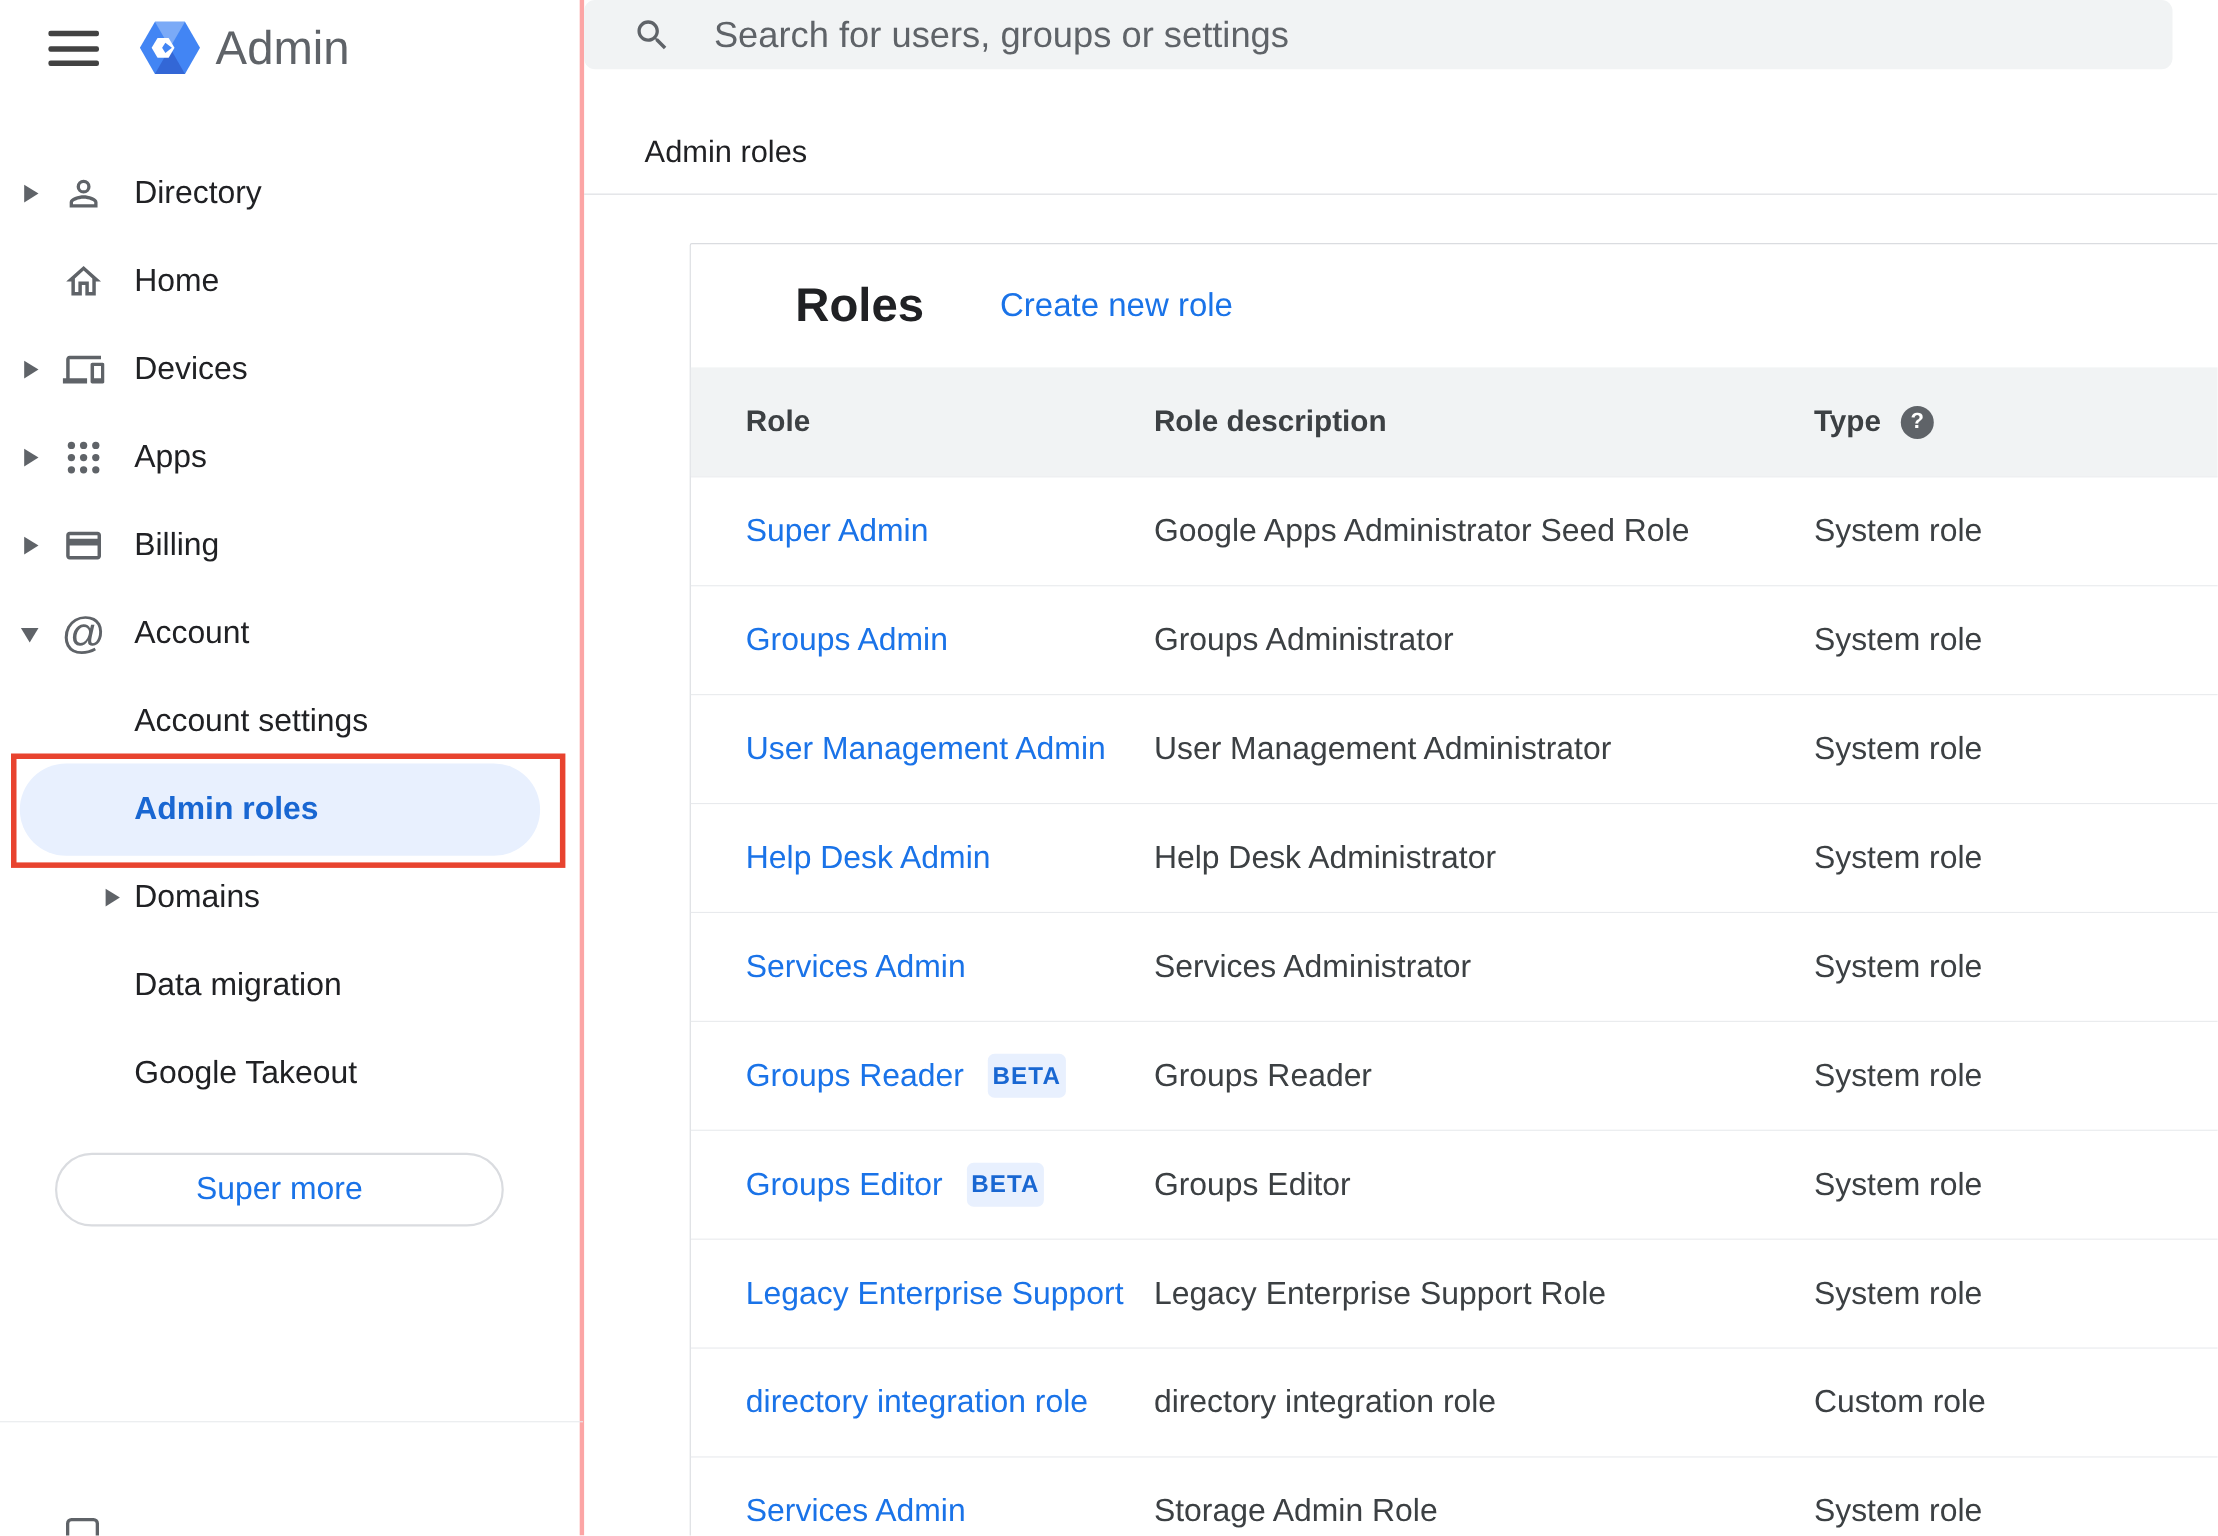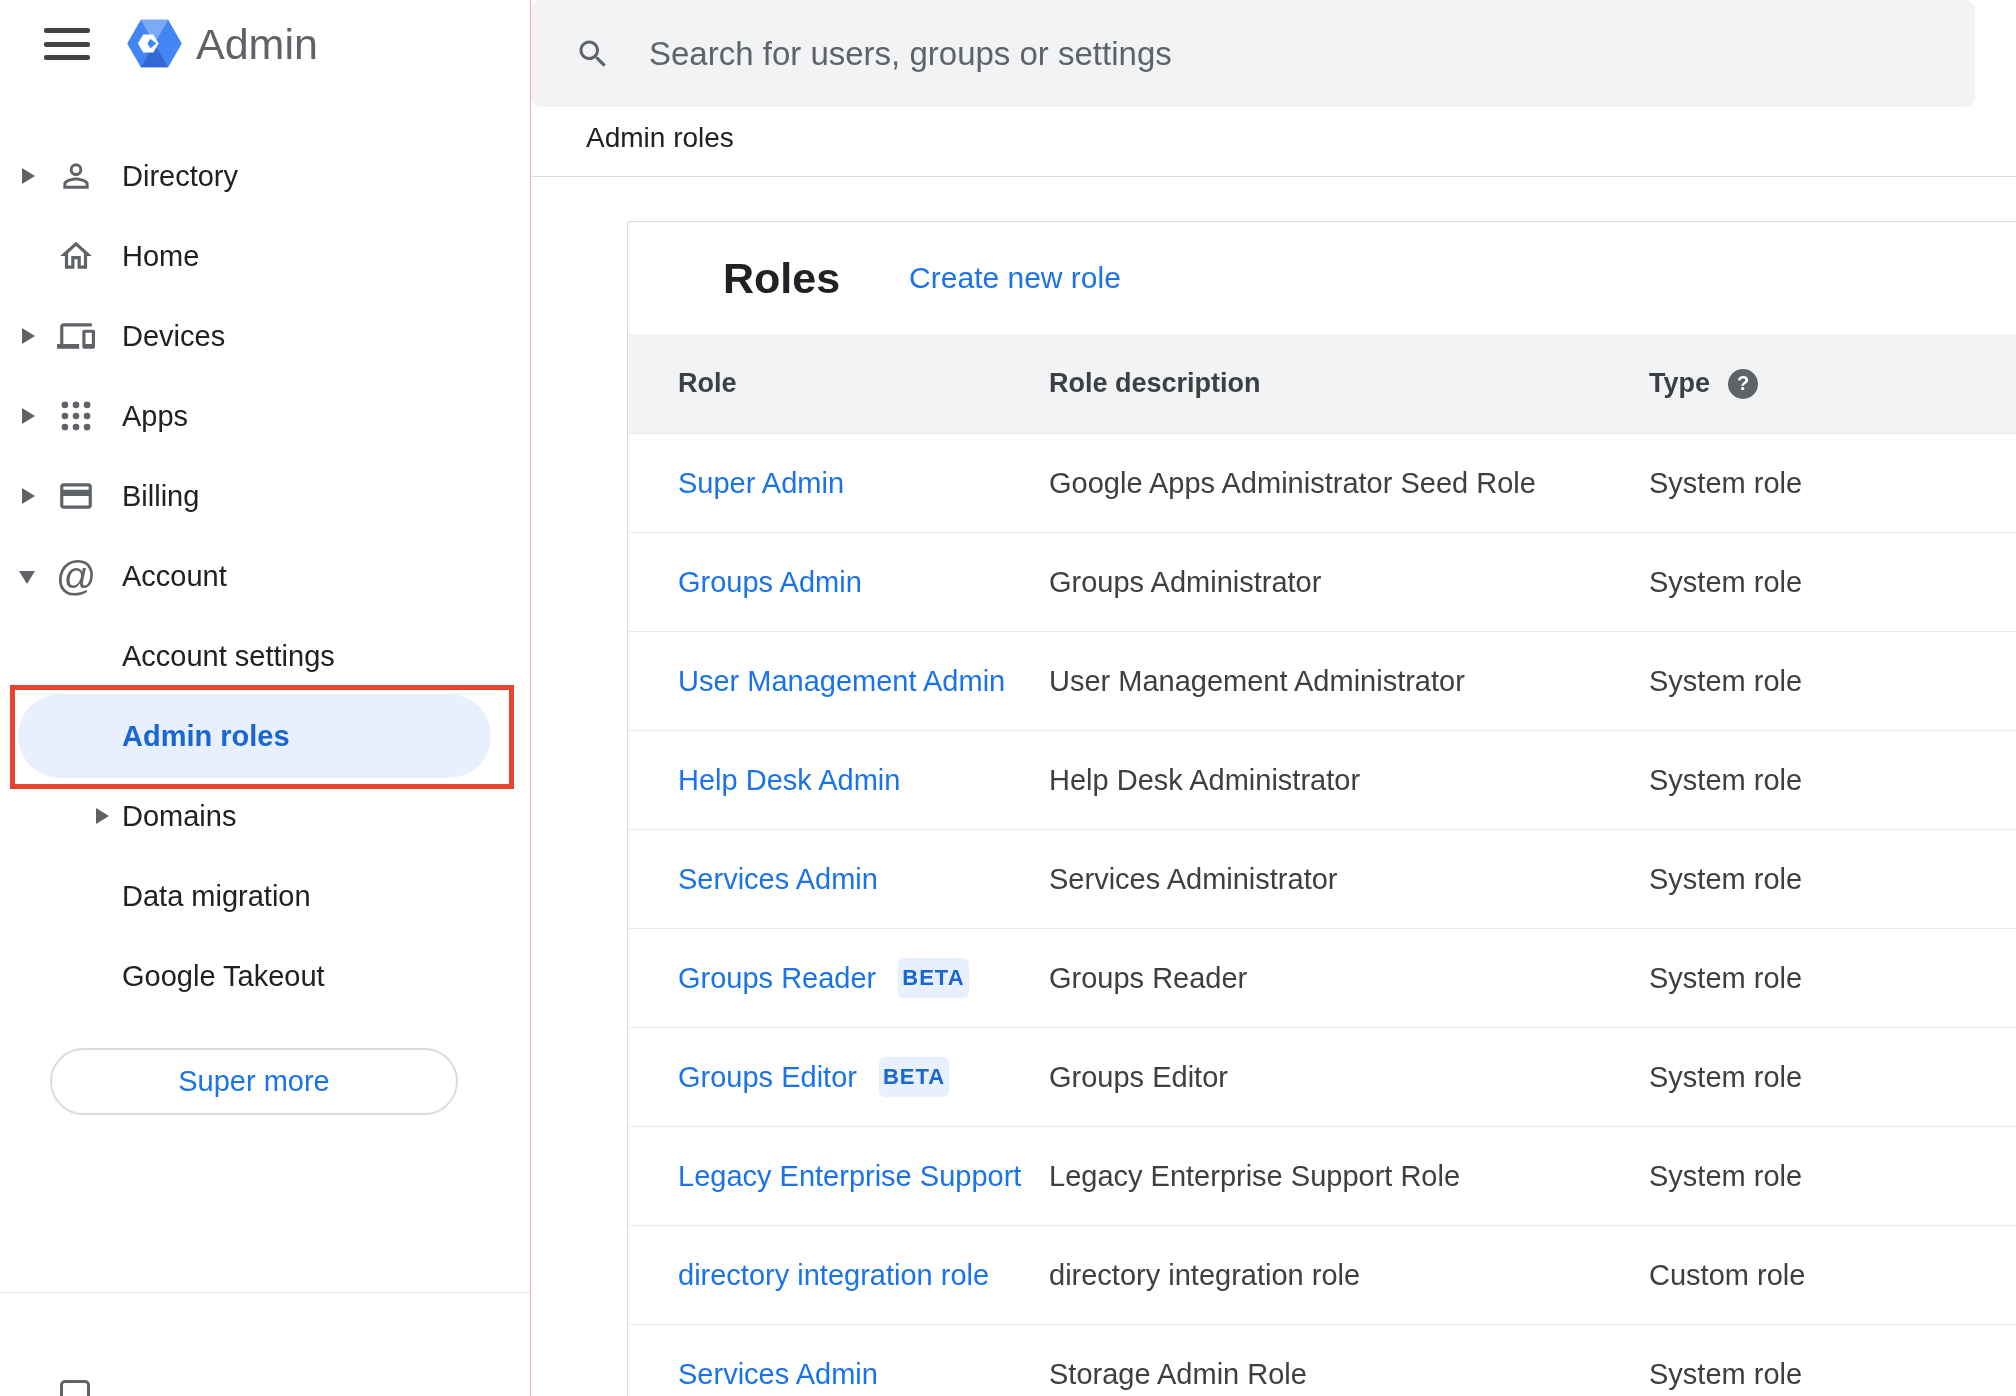--- a/index.html
+++ b/index.html
@@ -2,41 +2,41 @@
 <html><head>
 <meta charset="utf-8">
 <style>
   html,body{margin:0;padding:0;}
   body{
     width:2016px;height:1396px;overflow:hidden;position:relative;
     background:#fff;color:#202124;
     font-family:"Liberation Sans","DejaVu Sans",sans-serif;
   }
   
-  .sidebar{position:absolute;left:0;top:0;width:531px;height:1396px;background:#fff;border-right:1px solid #fca5a5;box-sizing:border-box;}
+  .sidebar{position:absolute;left:0;top:0;width:531px;height:1396px;background:#fff;border-right:4px solid #fca5a5;box-sizing:border-box;}
   .menu-btn{position:absolute;left:44px;top:24px;width:48px;height:40px;display:flex;flex-direction:column;justify-content:space-between;padding:4px 0;box-sizing:border-box;cursor:pointer;background:none;border:none;}
   .menu-btn span{display:block;width:46px;height:5px;background:#424242;border-radius:2px;}
   .logo{position:absolute;left:126px;top:15px;width:57px;height:57px;}
   .brand-name{position:absolute;left:196px;top:0;height:88px;line-height:88px;font-size:43px;color:#5f6368;}
   .nav{position:absolute;left:0;top:136px;width:531px;}
   .nav-item{position:relative;height:80px;cursor:pointer;}
   .chev-right{position:absolute;left:22px;top:50%;margin-top:-8px;width:0;height:0;border-left:13px solid #5f6368;border-top:8px solid transparent;border-bottom:8px solid transparent;}
   .chev-right.sub{left:96px;}
   .chev-down{position:absolute;left:19px;top:50%;margin-top:-5px;width:0;height:0;border-top:13px solid #5f6368;border-left:8px solid transparent;border-right:8px solid transparent;}
   .nav-icon{position:absolute;left:57px;top:50%;margin-top:-19px;width:38px;height:38px;display:flex;align-items:center;justify-content:center;}
   .at-icon{font-size:40px;color:#5f6368;line-height:38px;}
   .nav-label{position:absolute;left:122px;top:50%;transform:translateY(-50%);font-size:29px;color:#202124;white-space:nowrap;z-index:1;}
   .nav-item.selected::before{content:"";position:absolute;left:18px;top:-2px;width:473px;height:84px;background:#e8f0fe;border-radius:42px;}
   .nav-item.selected .nav-label{color:#1967d2;font-weight:700;}
   .annotation{position:absolute;left:10px;top:685px;width:504px;height:104px;border:5px solid #e8432f;box-sizing:border-box;z-index:10;pointer-events:none;}
   .show-more{position:absolute;left:50px;top:1048px;width:408px;height:67px;background:#fff;border:2px solid #dadce0;border-radius:34px;color:#1a73e8;font-size:29px;font-family:inherit;cursor:pointer;}
   .sidebar-bottom-line{position:absolute;left:0;top:1292px;width:530px;height:1px;background:#e8eaed;}
   .partial-icon{position:absolute;left:60px;top:1380px;width:30px;height:30px;border:3px solid #5f6368;border-radius:5px;box-sizing:border-box;}
   
-  .searchbar{position:absolute;left:531px;top:0;width:1444px;height:107px;background:#f1f3f4;border-radius:10px;display:flex;align-items:center;padding-left:44px;box-sizing:border-box;}
+  .searchbar{position:absolute;left:531px;top:0;width:1444px;height:63px;background:#f1f3f4;border-radius:10px;display:flex;align-items:center;padding-left:44px;box-sizing:border-box;}
   .searchbar input{border:none;background:transparent;outline:none;margin-left:36px;width:1280px;font-size:33px;color:#202124;font-family:inherit;}
   .searchbar input::placeholder{color:#5f6368;opacity:1;}
   .breadcrumb{position:absolute;left:586px;top:108px;height:60px;line-height:60px;font-size:28px;color:#202124;}
   .top-divider{position:absolute;left:531px;top:176px;width:1485px;height:1px;background:#dadce0;}
   
   .card{position:absolute;left:627px;top:221px;width:1400px;height:1410px;background:#fff;border:1px solid #dadce0;border-radius:2px;box-sizing:border-box;}
   .card-header{height:112px;display:flex;align-items:center;padding-left:50px;gap:69px;}
   .roles-title{font-size:43px;font-weight:700;color:#202124;margin-left:45px;}
   .create-link{font-size:30px;color:#1a73e8;cursor:pointer;text-decoration:none;}
   .thead{height:99px;background:#f1f3f4;display:grid;grid-template-columns:371px 600px 1fr;align-items:center;padding-left:50px;font-size:27px;font-weight:700;color:#3c4043;}

